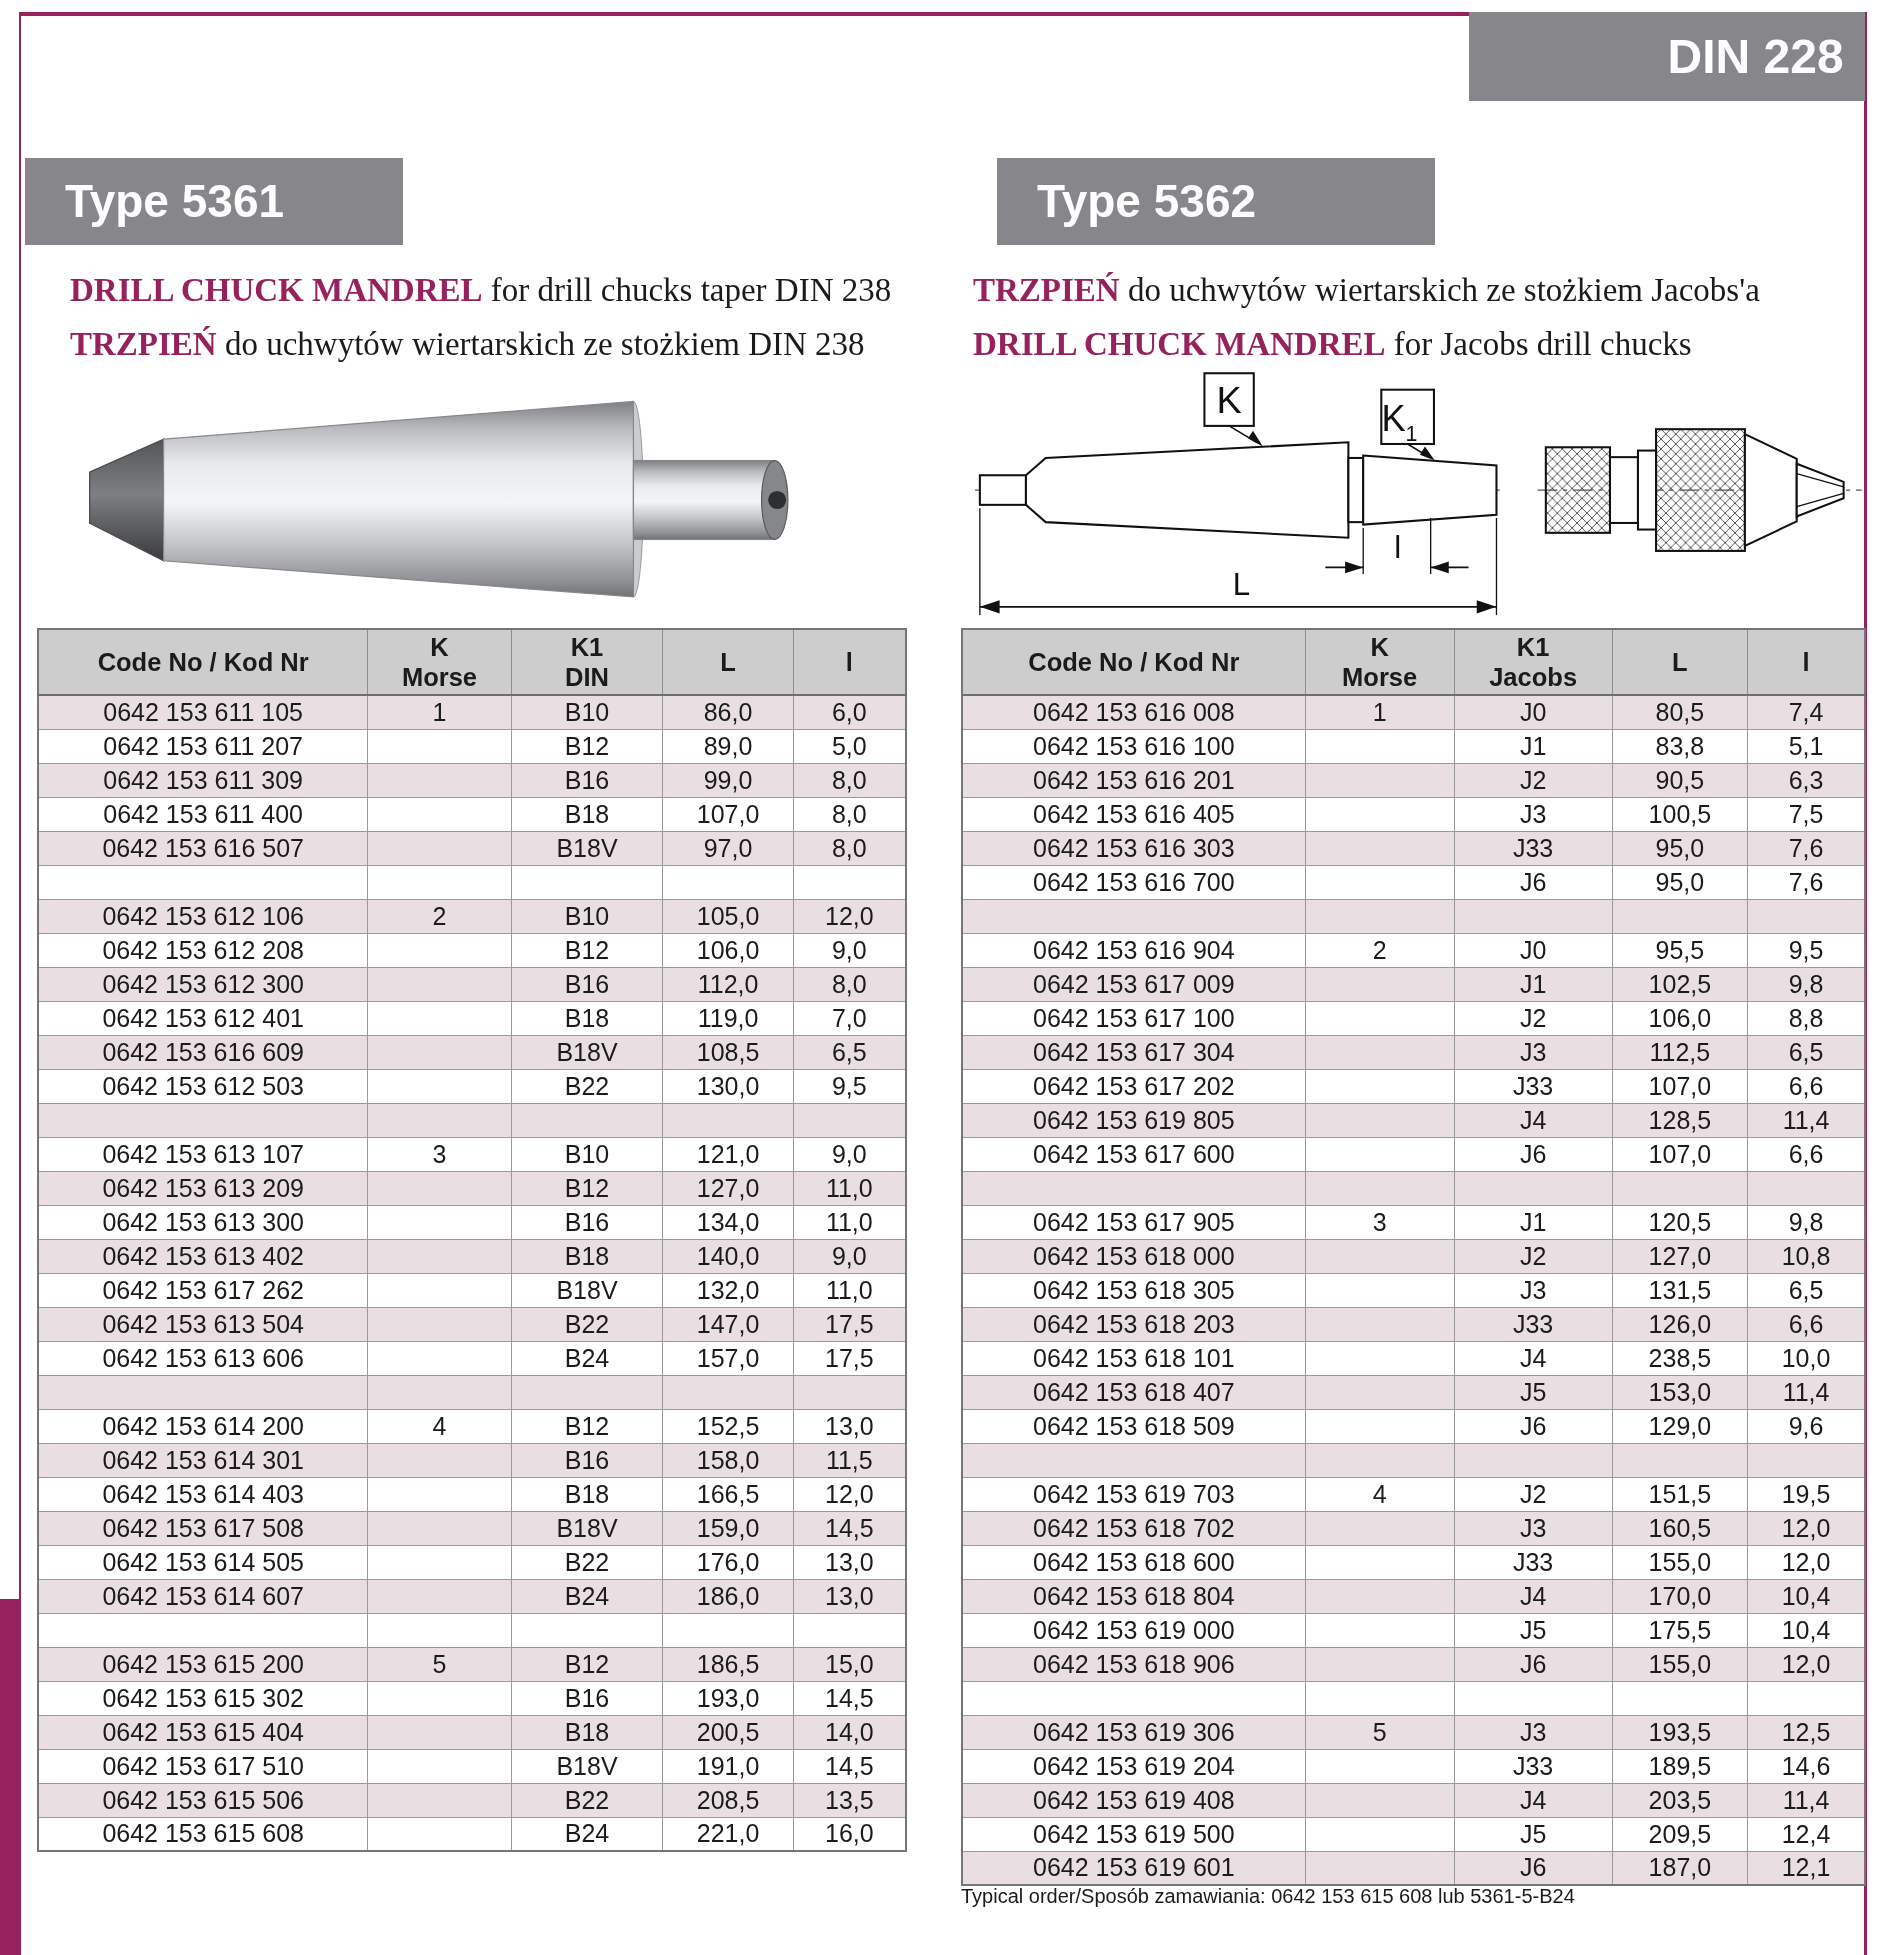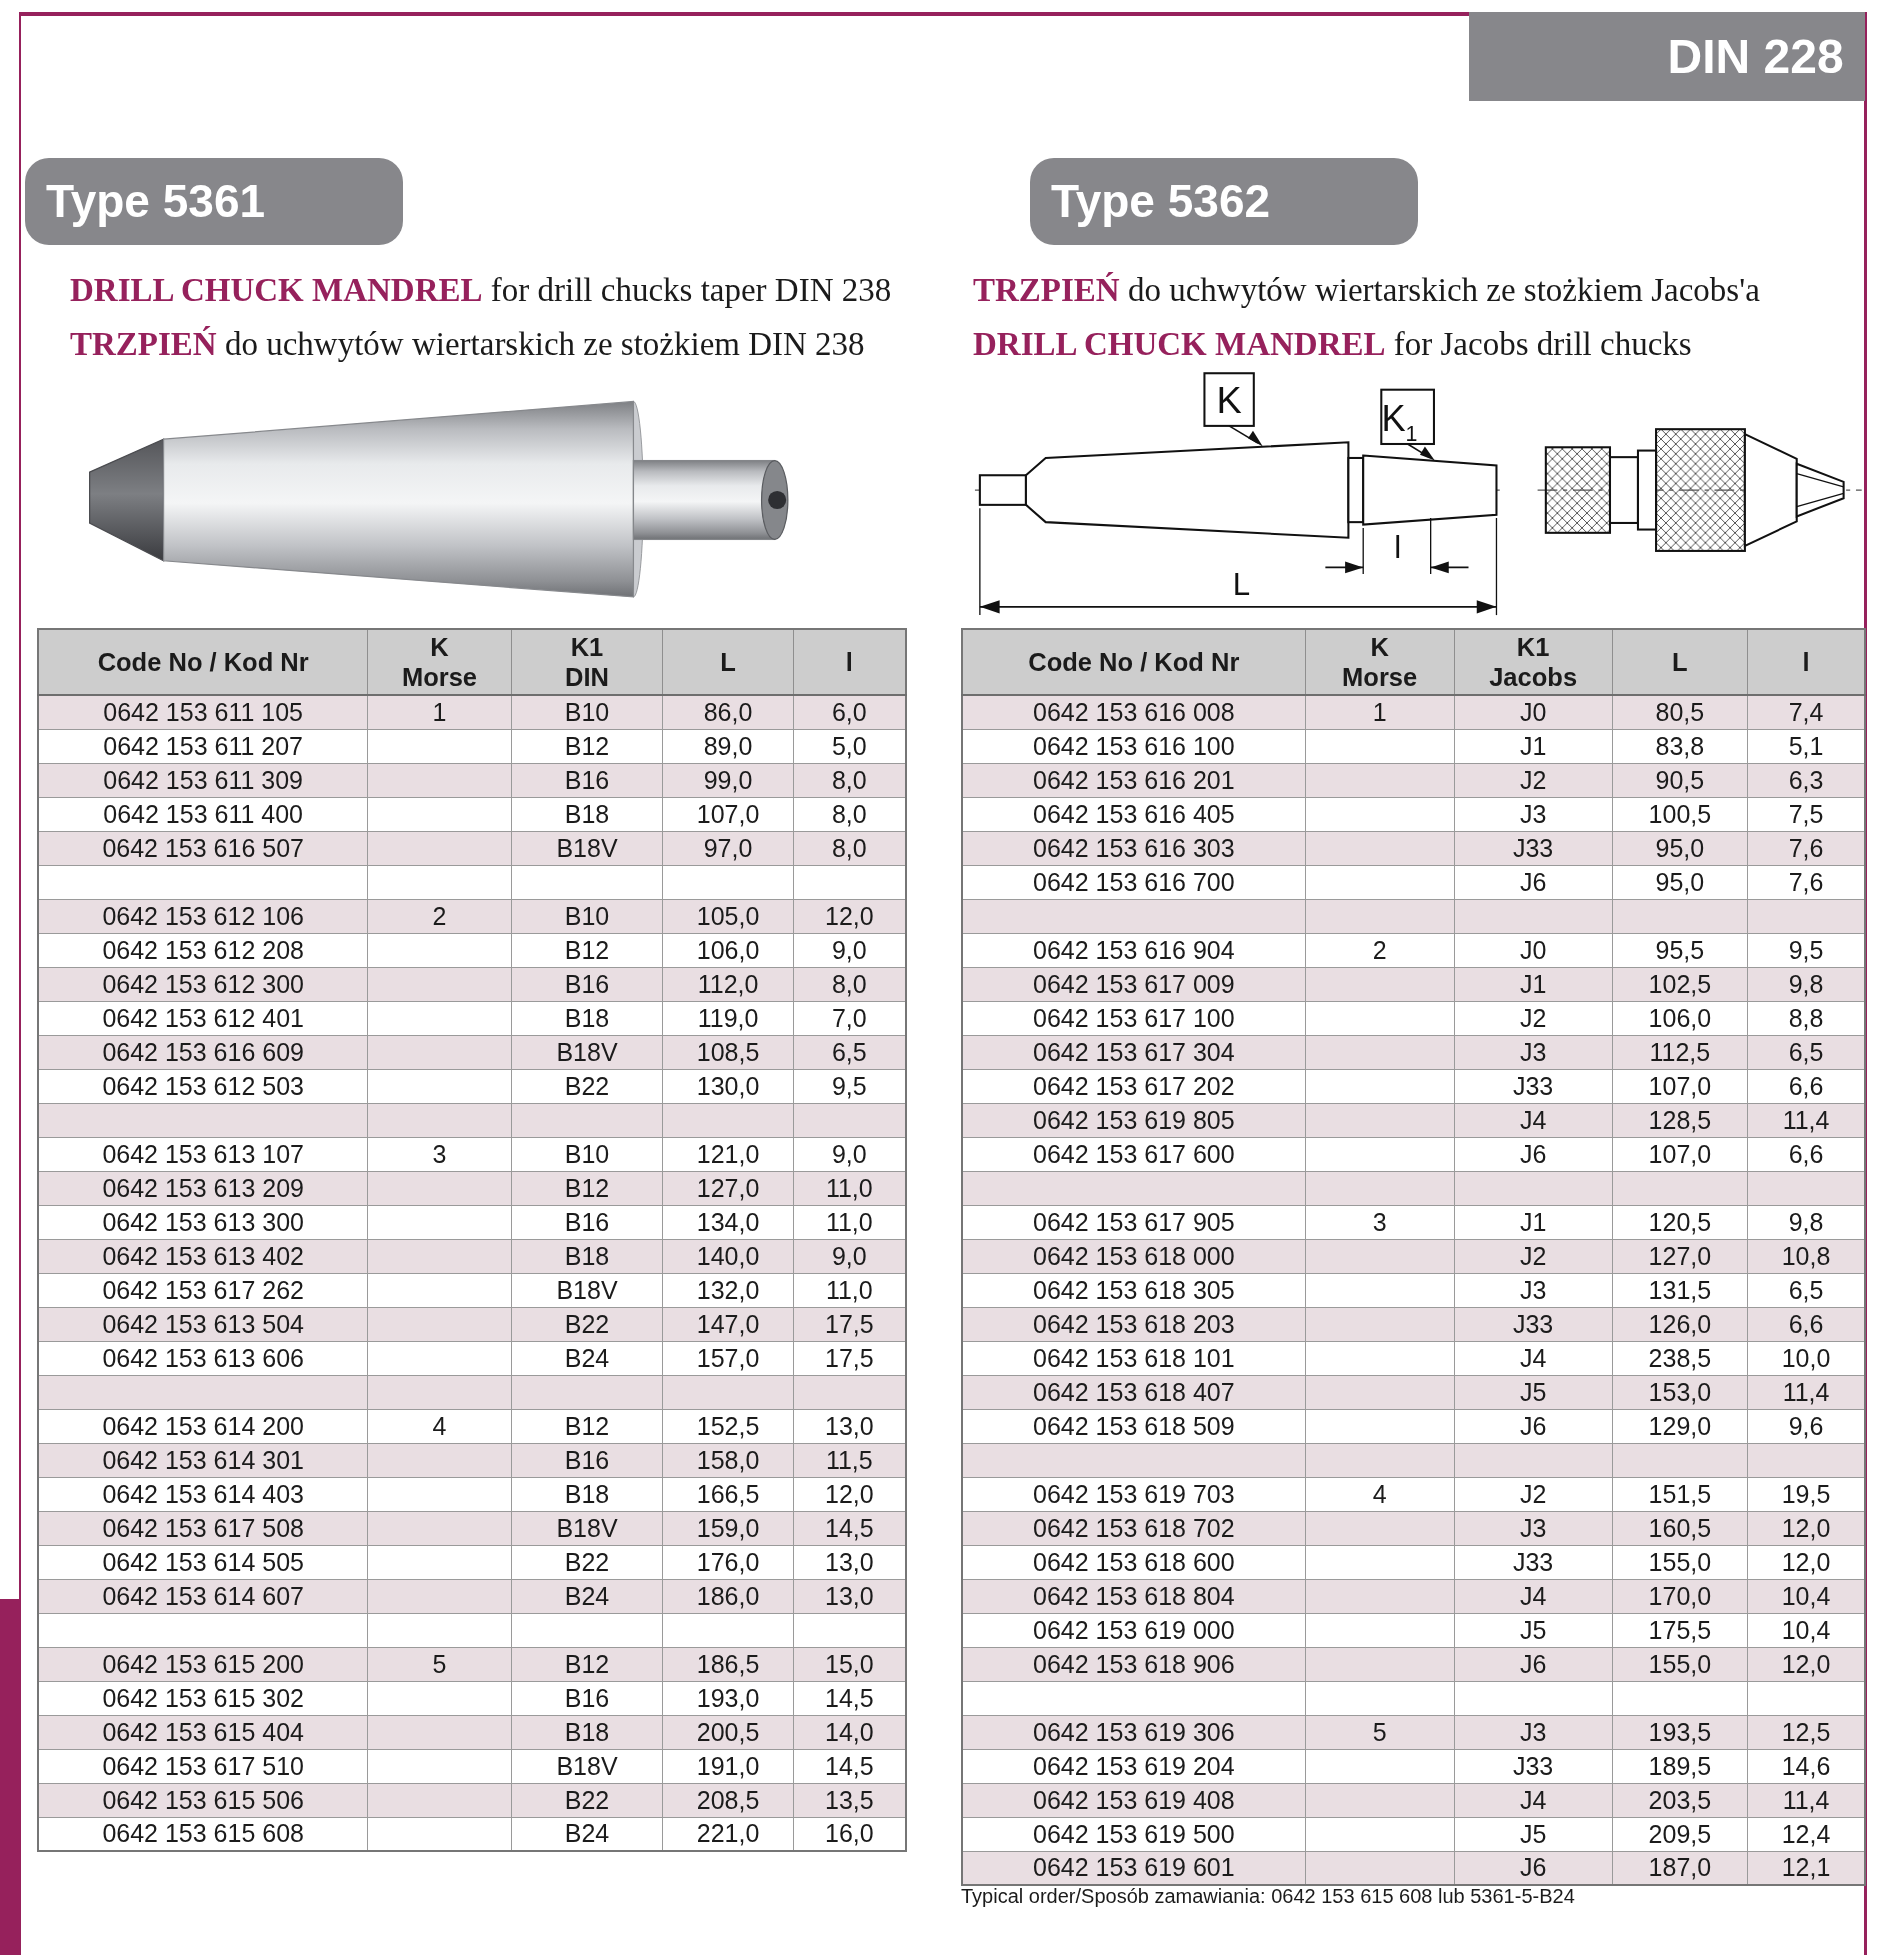--- a/index.html
+++ b/index.html
@@ -10,23 +10,23 @@
   .frame-top{position:absolute;left:20px;top:12.3px;width:1847px;height:3.3px;background:var(--accent);}
   .frame-left{position:absolute;left:19px;top:12.3px;width:1.6px;height:1943px;background:var(--accent);}
   .frame-right{position:absolute;left:1864px;top:12.3px;width:2.5px;height:1943px;background:var(--accent);}
   .bleed-bar{position:absolute;left:0;top:1599px;width:21.4px;height:357px;background:var(--accent);}
 
   .din-badge{position:absolute;left:1469px;top:12.3px;width:396px;height:89px;background:#87878b;
              color:#fff;font-weight:bold;font-size:48px;line-height:89px;text-align:right;
              padding-right:21.4px;box-sizing:border-box;padding-left:41px;}
 
   .type-box{position:absolute;top:158px;height:87px;background:#87878b;color:#fff;
-            font-weight:bold;font-size:46px;line-height:87px;padding-left:21px;box-sizing:border-box;border-radius:24px;}
+            font-weight:bold;font-size:46px;line-height:87px;padding-left:40px;box-sizing:border-box;}
   .type-box.left{left:25px;width:378px;}
-  .type-box.right{left:1030px;width:388px;}
+  .type-box.right{left:997px;width:438px;}
 
   .desc{position:absolute;top:271px;font-size:33px;line-height:38px;font-family:Liberation Serif, serif;}
   .desc.left{left:70px;}
   .desc.right{left:973px;}
   .desc .row{margin-bottom:16.4px;white-space:nowrap;}
   .desc b{color:var(--accent);font-weight:bold;}
 
   .fig{position:absolute;}
   .fig.photo{left:58px;top:385px;width:773px;height:230px;}
   .fig.diagram{left:970px;top:350px;width:895px;height:276px;}

